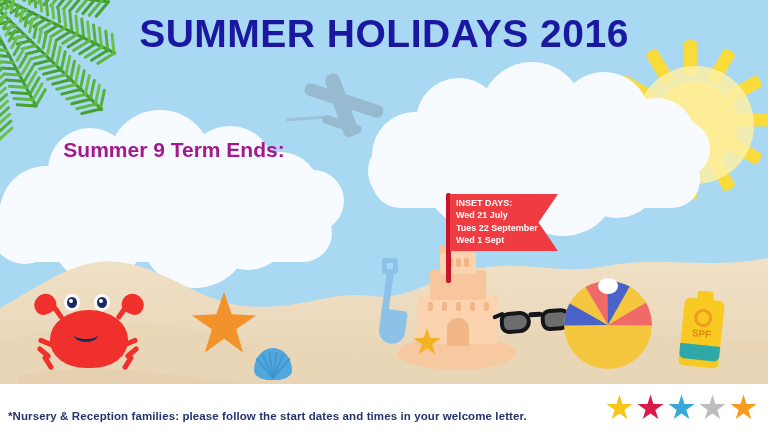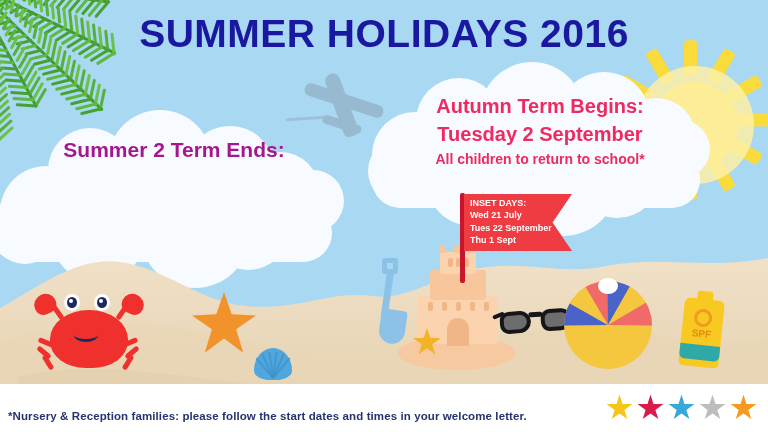--- a/index.html
+++ b/index.html
@@ -64,21 +64,21 @@
   #right-text{left:390px;top:92px;width:300px;text-align:center;color:#ef2a60;}
   #right-text .r1{font-size:20px;font-weight:bold;line-height:28px;}
   #right-text .r2{font-size:20px;font-weight:bold;line-height:28px;}
   #right-text .r3{font-size:14px;font-weight:bold;line-height:22px;}
 
   
   #sand{left:0;top:250px;width:768px;height:182px;}
   #sand svg{display:block;}
 
   
-  #flag{left:460px;top:193px;width:120px;height:90px;}
+  #flag{left:446px;top:193px;width:120px;height:90px;}
   #flag .pole{position:absolute;left:0;top:0;width:5px;height:90px;background:#c8152b;border-radius:2px;}
   #flag .banner{position:absolute;left:4px;top:1px;width:108px;height:57px;background:#ef3b42;
      clip-path:polygon(0 0,100% 0,82% 50%,100% 100%,0 100%);}
   #flag .txt{position:absolute;left:10px;top:4px;color:#fff;font-size:9px;font-weight:bold;line-height:12.4px;
      font-family:"Liberation Sans", sans-serif;}
 
   
   #castle{left:398px;top:248px;width:118px;height:122px;}
   #castle .mound{position:absolute;left:0;top:88px;width:118px;height:34px;background:#f6c9a0;border-radius:50%;}
   #castle .b1{position:absolute;left:20px;top:48px;width:80px;height:48px;background:#fbd3ae;border-radius:4px;}
@@ -417,21 +417,21 @@
       <div class="s"></div>
     </div>
 
   <div class="layer" id="flag">
     <div class="pole"></div>
     <div class="banner"></div>
     <div class="txt">
       <div>INSET DAYS:</div>
       <div>Wed 21 July</div>
       <div>Tues 22 September</div>
-      <div>Thu 1 Sept</div>
+      <div>Wed 1 Sept</div>
     </div>
   </div>
 
   <div class="layer" id="crab">
     <div class="leg" style="left:8px;top:52px;transform:rotate(22deg);"></div>
     <div class="leg" style="left:6px;top:62px;transform:rotate(40deg);"></div>
     <div class="leg" style="left:10px;top:72px;transform:rotate(58deg);"></div>
     <div class="leg" style="left:92px;top:52px;transform:rotate(-22deg);"></div>
     <div class="leg" style="left:94px;top:62px;transform:rotate(-40deg);"></div>
     <div class="leg" style="left:90px;top:72px;transform:rotate(-58deg);"></div>
@@ -490,28 +490,23 @@
     <div class="neck"></div>
     <div class="btl"></div>
     <div class="sunmark"></div>
     <div class="lbl">SPF</div>
     <div class="band"></div>
   </div>
 
   <div class="layer" id="title">SUMMER HOLIDAYS 2016</div>
 
   <div class="layer" id="left-text">
-    <div class="l1">Summer 2 Term Ends:</div>
-  </div>
-
-  <div class="layer" id="right-text">
-    <div class="r1">Autumn Term Begins:</div>
-    <div class="r2">Tuesday 2 September</div>
-    <div class="r3">All children to return to school*</div>
-  </div>
+    <div class="l1">Summer 9 Term Ends:</div>
+  </div>
+
 
   <div class="layer" id="banner">
     <div class="line l2">*Nursery &amp; Reception families: please follow the start dates and times in your welcome letter.</div>
     <div id="stars">
         <div class="star" style="background: rgb(245, 197, 24);"></div>
         <div class="star" style="background: rgb(216, 27, 74);"></div>
         <div class="star" style="background: rgb(54, 169, 216);"></div>
         <div class="star" style="background: rgb(189, 189, 189);"></div>
         <div class="star" style="background: rgb(247, 154, 30);"></div>
       </div>

